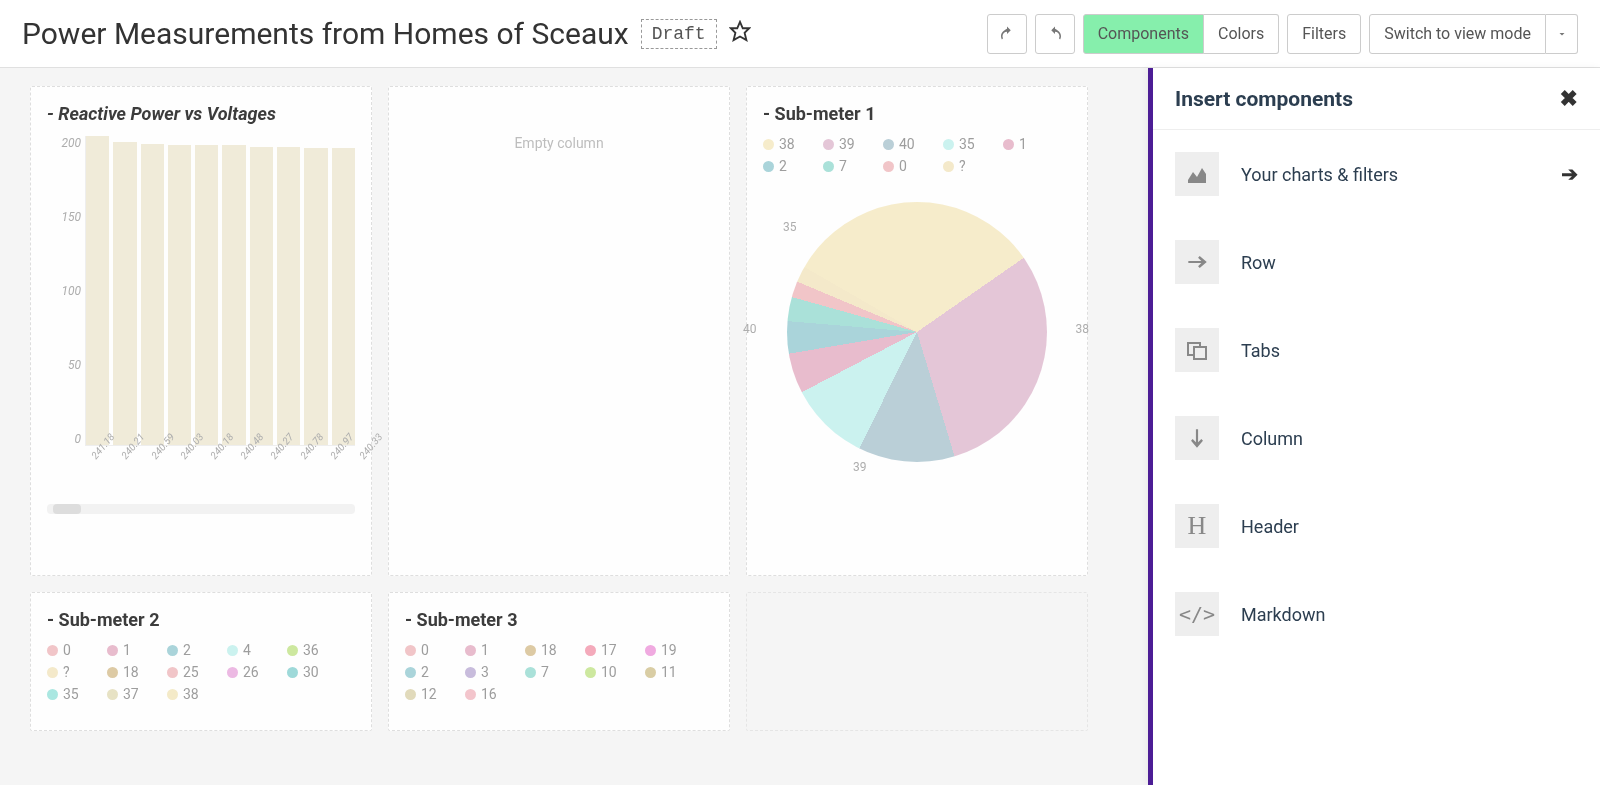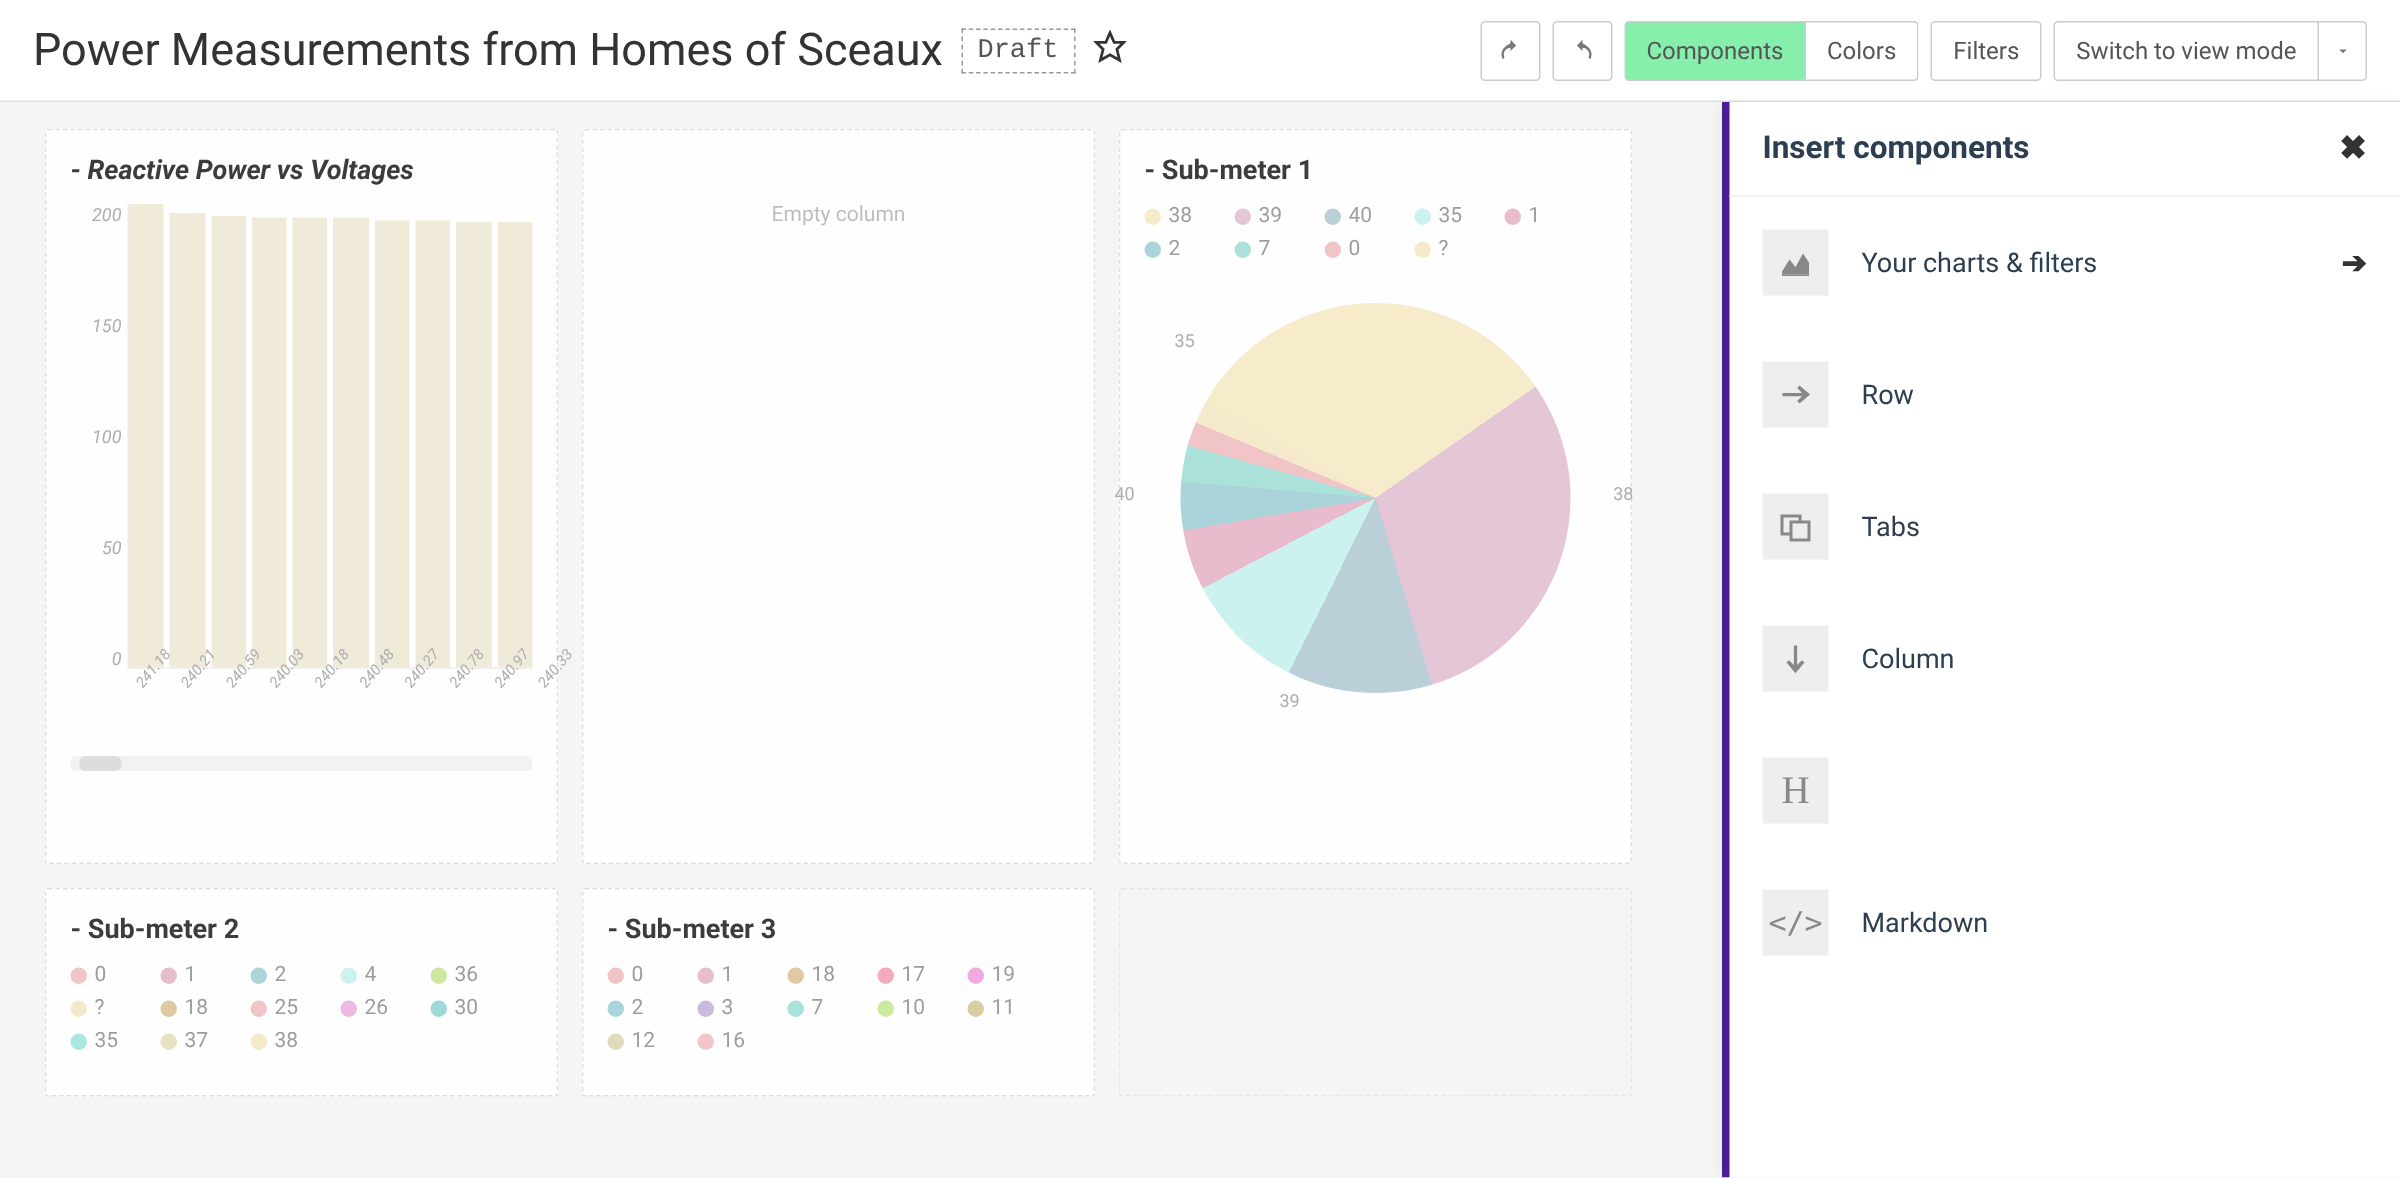--- a/index.html
+++ b/index.html
@@ -346,20 +346,21 @@
       <div class="comp-item">
         <div class="comp-icon">
           <svg width="26" height="26" viewBox="0 0 24 24" fill="#888">
               <path d="M11 4v12l-3-3-1.5 1.5L12 21l5.5-6.5L16 13l-3 3V4z"></path>
             </svg>
         </div>
         <div class="comp-label">Column</div>
       </div>
       <div class="comp-item">
         <div class="comp-icon" style="font-family:Georgia,serif;font-size:26px;font-weight:400;">H</div>
+        <div class="comp-label">Header</div>
       </div>
       <div class="comp-item">
         <div class="comp-icon" style="font-family:monospace;font-size:20px;">&lt;/&gt;</div>
         <div class="comp-label">Markdown</div>
       </div>
     </div>
   </div>
 </div>
 
 </body></html>

